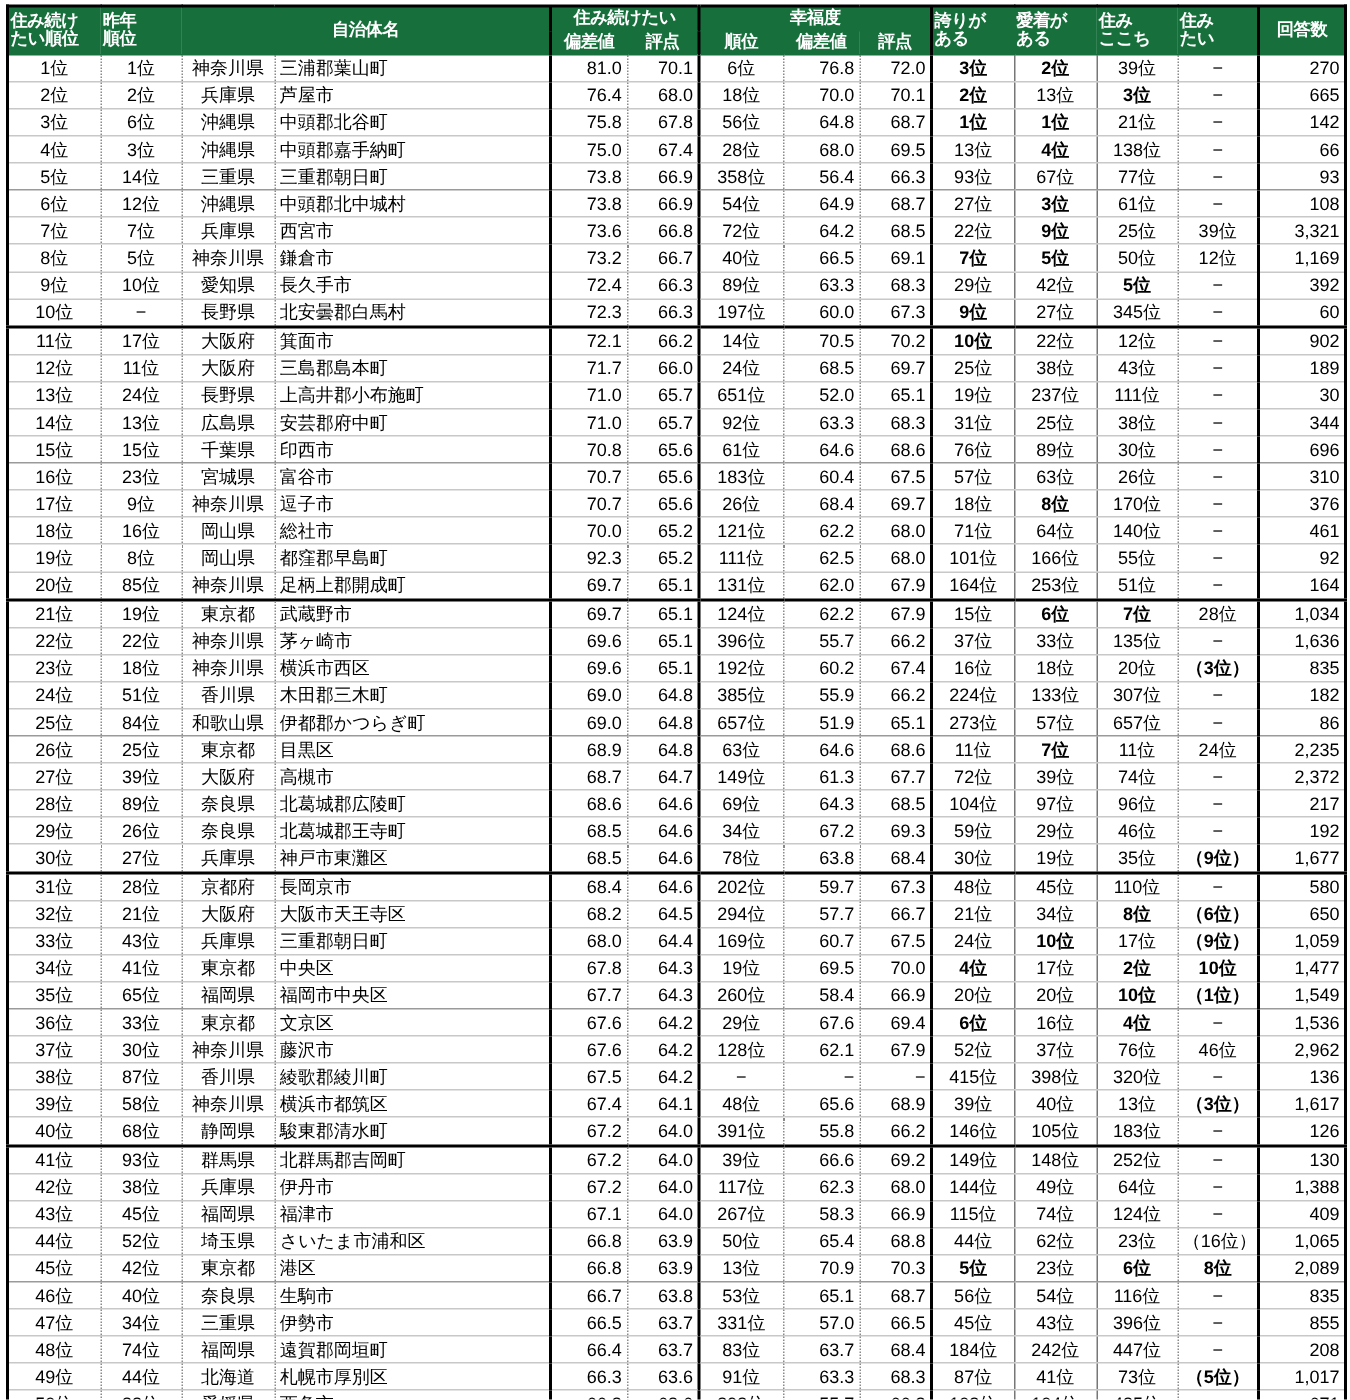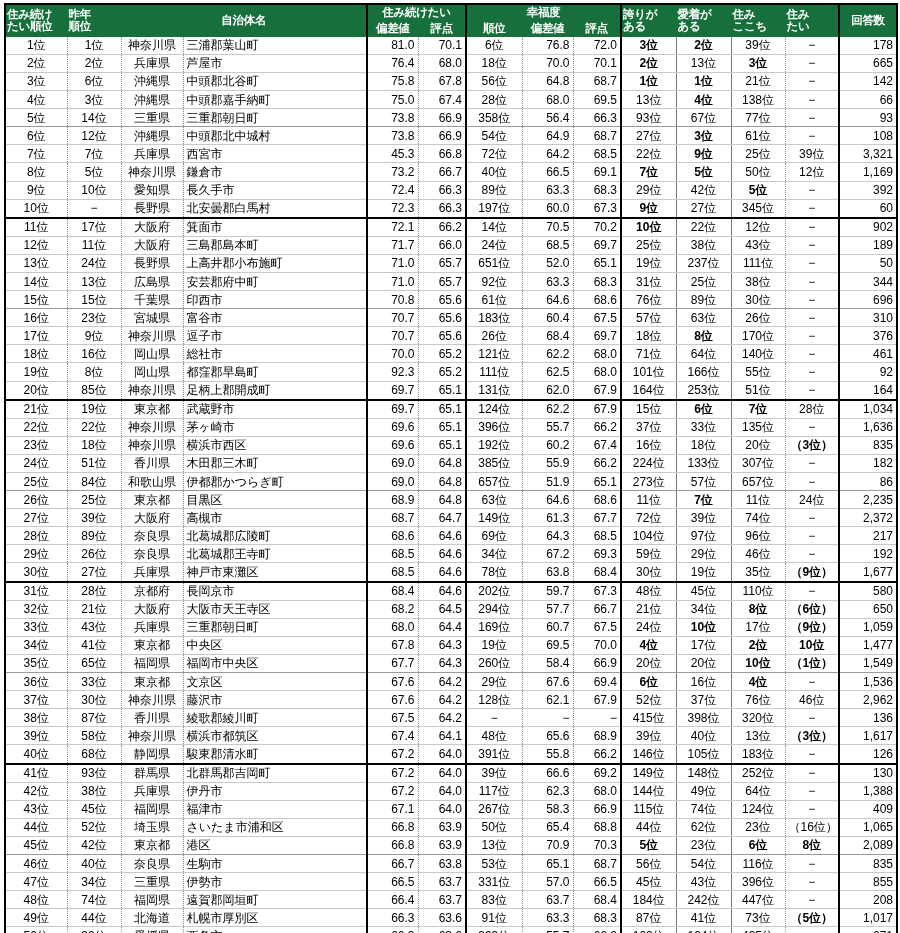--- a/index.html
+++ b/index.html
@@ -148,21 +148,21 @@
           <td class="l">三浦郡葉山町</td>
           <td class="r grp-l">81.0</td>
           <td class="r">70.1</td>
           <td class="c grp-l">6位</td>
           <td class="r">76.8</td>
           <td class="r">72.0</td>
           <td class="c grp-l b">3位</td>
           <td class="c solid-l b">2位</td>
           <td class="c solid-l">39位</td>
           <td class="c">−</td>
-          <td class="r grp-l">178</td>
+          <td class="r grp-l">270</td>
         </tr>
         <tr>
           <td class="c">2位</td>
           <td class="c">2位</td>
           <td class="c">兵庫県</td>
           <td class="l">芦屋市</td>
           <td class="r grp-l">76.4</td>
           <td class="r">68.0</td>
           <td class="c grp-l">18位</td>
           <td class="r">70.0</td>
@@ -235,21 +235,21 @@
           <td class="c solid-l b">3位</td>
           <td class="c solid-l">61位</td>
           <td class="c">−</td>
           <td class="r grp-l">108</td>
         </tr>
         <tr>
           <td class="c">7位</td>
           <td class="c">7位</td>
           <td class="c">兵庫県</td>
           <td class="l">西宮市</td>
-          <td class="r grp-l">45.3</td>
+          <td class="r grp-l">73.6</td>
           <td class="r">66.8</td>
           <td class="c grp-l">72位</td>
           <td class="r">64.2</td>
           <td class="r">68.5</td>
           <td class="c grp-l">22位</td>
           <td class="c solid-l b">9位</td>
           <td class="c solid-l">25位</td>
           <td class="c">39位</td>
           <td class="r grp-l">3,321</td>
         </tr>
@@ -340,21 +340,21 @@
           <td class="l">上高井郡小布施町</td>
           <td class="r grp-l">71.0</td>
           <td class="r">65.7</td>
           <td class="c grp-l">651位</td>
           <td class="r">52.0</td>
           <td class="r">65.1</td>
           <td class="c grp-l">19位</td>
           <td class="c solid-l">237位</td>
           <td class="c solid-l">111位</td>
           <td class="c">−</td>
-          <td class="r grp-l">50</td>
+          <td class="r grp-l">30</td>
         </tr>
         <tr>
           <td class="c">14位</td>
           <td class="c">13位</td>
           <td class="c">広島県</td>
           <td class="l">安芸郡府中町</td>
           <td class="r grp-l">71.0</td>
           <td class="r">65.7</td>
           <td class="c grp-l">92位</td>
           <td class="r">63.3</td>

